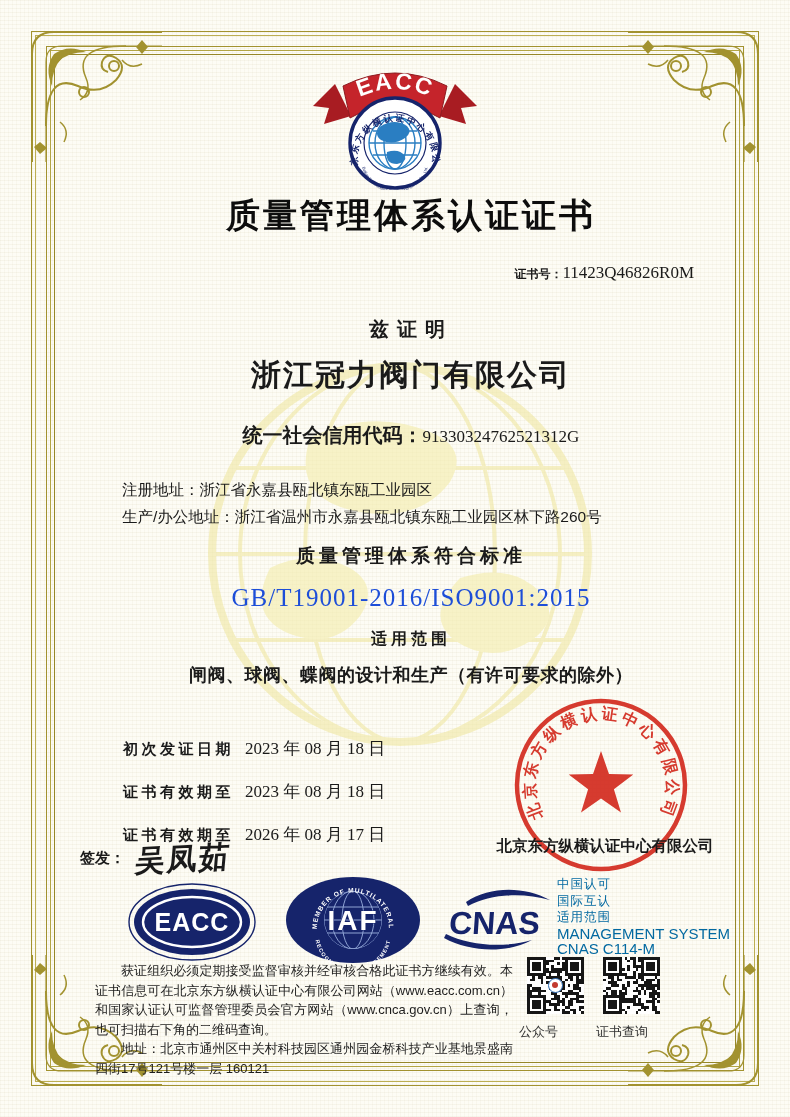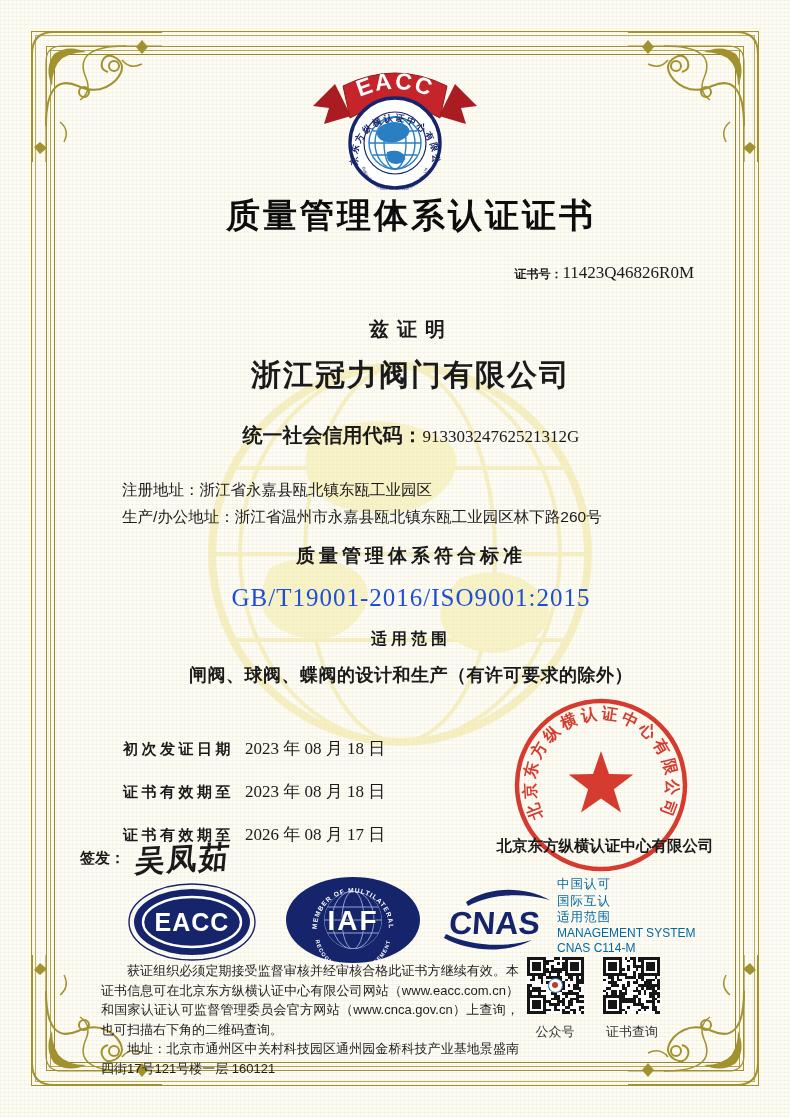--- a/index.html
+++ b/index.html
@@ -56,34 +56,34 @@
   .sign{left:80px;top:839px;font-size:15px;font-weight:600;}
   .sign .autograph{
     display:inline-block;font-size:30px;font-weight:800;margin-left:10px;
     transform:rotate(-3deg) skewX(-8deg);letter-spacing:2px;vertical-align:-6px;
   }
   
   .logo-eacc{left:127px;top:882px;}
   .logo-iaf{left:283px;top:876px;}
   .logo-cnas{left:440px;top:888px;}
   .accred{left:557px;top:876px;color:#0369a1;line-height:16.5px;font-size:12.5px;letter-spacing:1px;}
-  .accred .en{font-size:12px;letter-spacing:0;line-height:15px;}
+  .accred .en{font-size:15px;letter-spacing:0;line-height:15px;}
   
-  .footer-text{left:95px;top:961px;width:418px;font-size:13px;line-height:19.5px;color:#1d1d1d;text-align:justify;margin-left:6px;}
+  .footer-text{left:95px;top:961px;width:418px;font-size:13px;line-height:19.5px;color:#1d1d1d;text-align:justify;}
   .footer-text p{margin:0;text-indent:2em;}
   
   .qr{position:absolute;width:57px;height:57px;background:#fff;display:grid;
       grid-template-columns:repeat(21,1fr);grid-template-rows:repeat(21,1fr);}
   .qr div.b{background:#161616;}
   .qr1{left:527px;top:957px;}
   .qr2{left:603px;top:957px;}
   .qr-logo{position:absolute;left:548px;top:978px;width:15px;height:15px;border-radius:50%;
       background:#fff;border:1.5px solid #2b6bb5;box-sizing:border-box;z-index:4;}
   .qr-logo::after{content:"";position:absolute;left:3px;top:3px;width:6px;height:6px;border-radius:50%;background:#c23a2e;}
-  .qr-label{position:absolute;top:1023px;font-size:13px;color:#333;text-align:center;}
+  .qr-label{position:absolute;top:1023px;font-size:13px;color:#333;}
   .ql1{left:519px;width:72px;}
   .ql2{left:596px;width:72px;}
 </style>
 </head>
 <body>
 
 <div class="paper-texture"></div>
 
 <div class="frame f1"></div>
 <div class="frame f2"></div>

